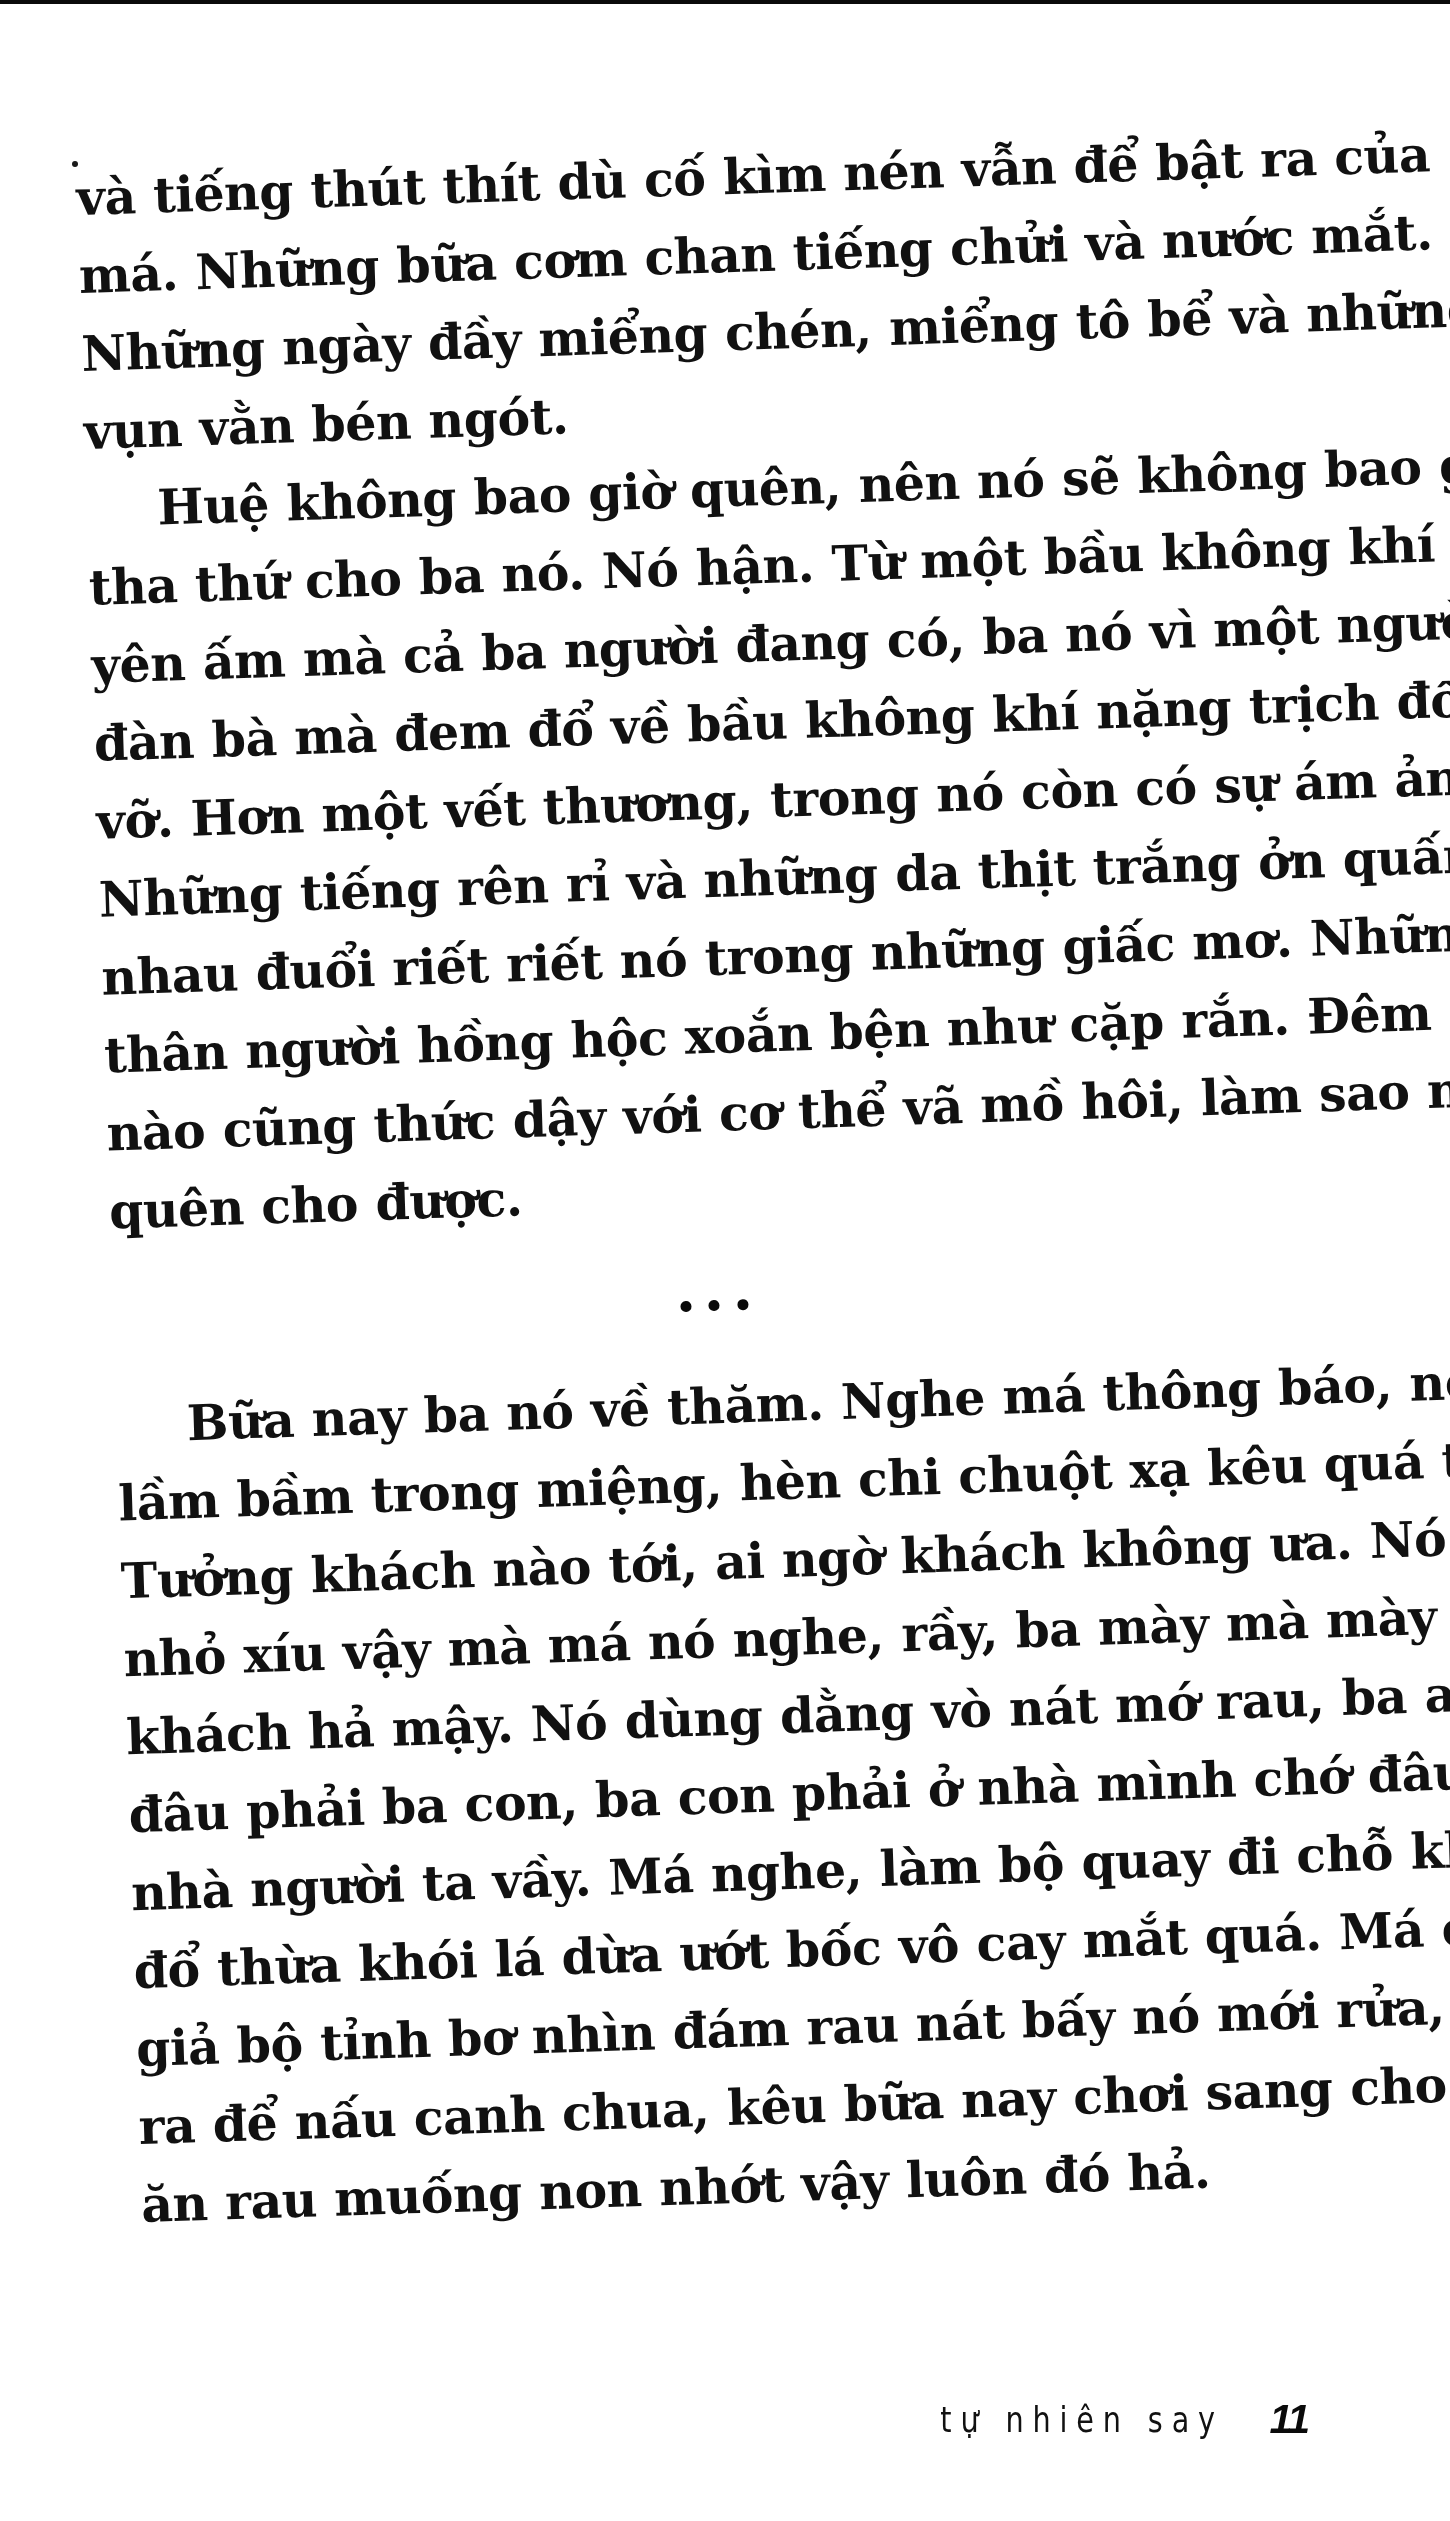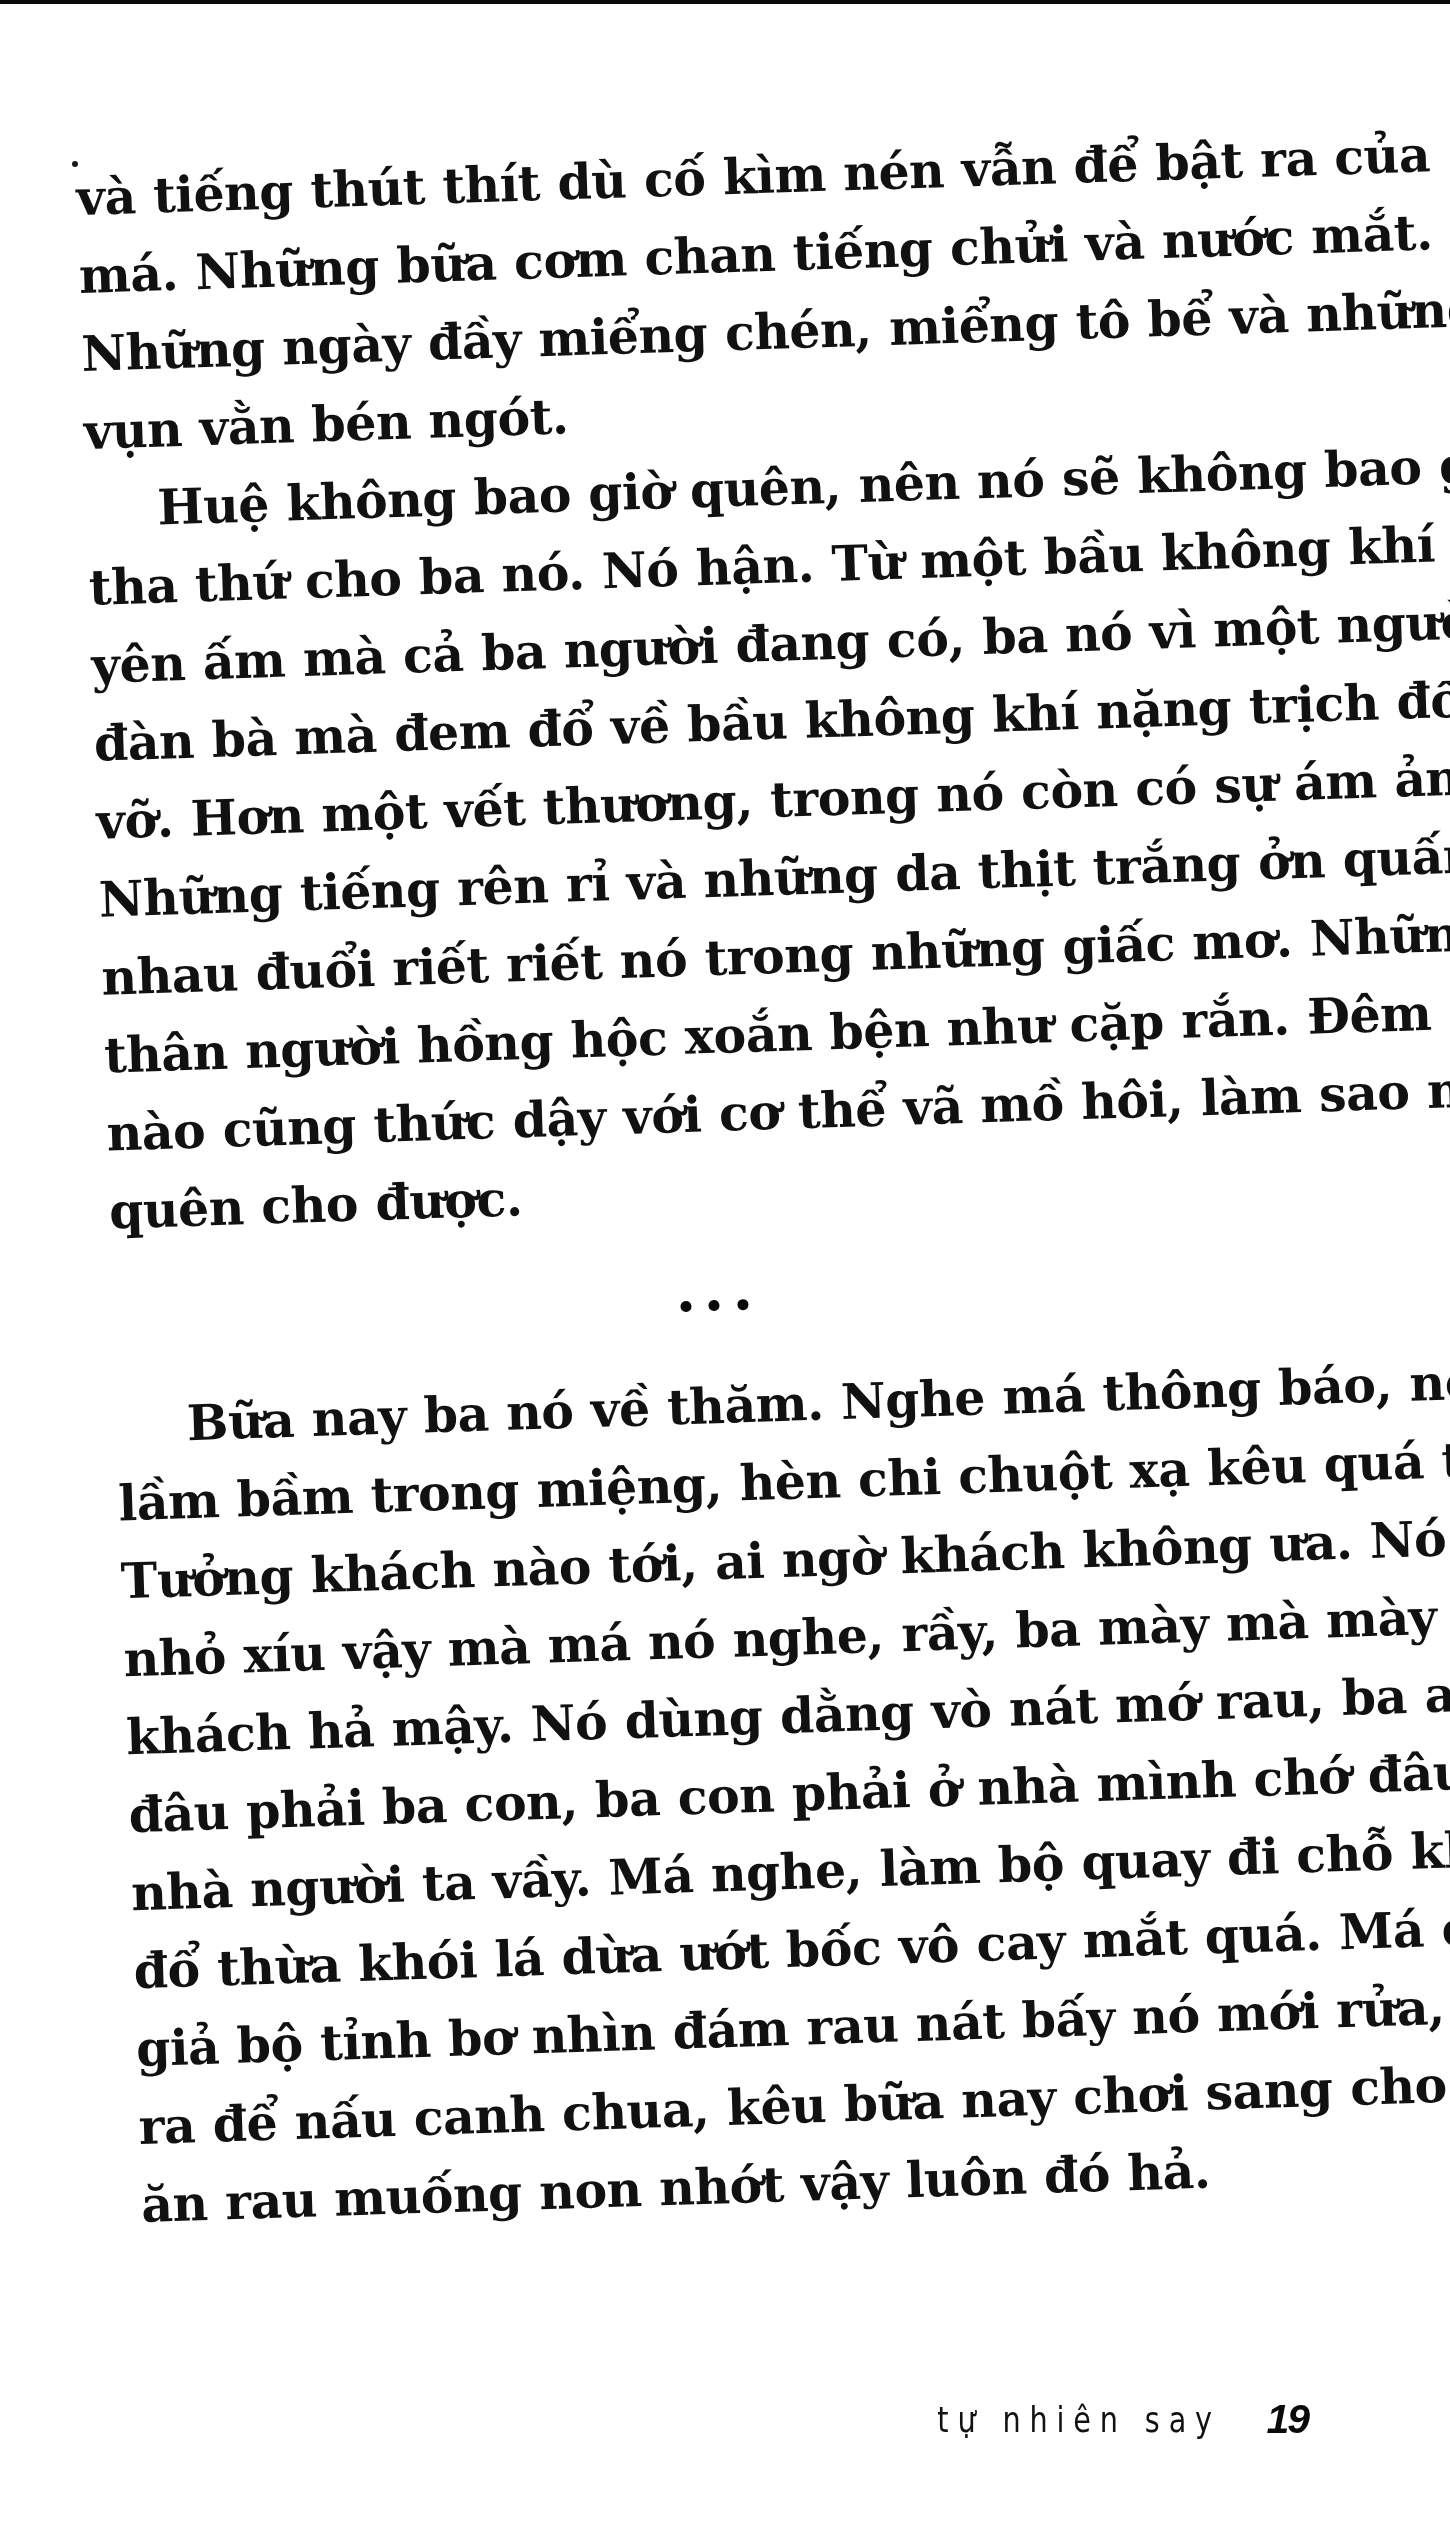--- a/index.html
+++ b/index.html
@@ -149,15 +149,15 @@
     <span class="line">đổ thừa khói lá dừa ướt bốc vô cay mắt quá. Má còn</span>
     <span class="line">giả bộ tỉnh bơ nhìn đám rau nát bấy nó mới rửa, lẽ</span>
     <span class="line">ra để nấu canh chua, kêu bữa nay chơi sang cho heo</span>
     <span class="line last">ăn rau muống non nhớt vậy luôn đó hả.</span>
   </div>
 
 </div>
 
 <div class="footer">
   <span class="running-title">tự nhiên say</span>
-  <span class="page-number">19</span>
+  <span class="page-number">11</span>
 </div>
 
 
 </body></html>

